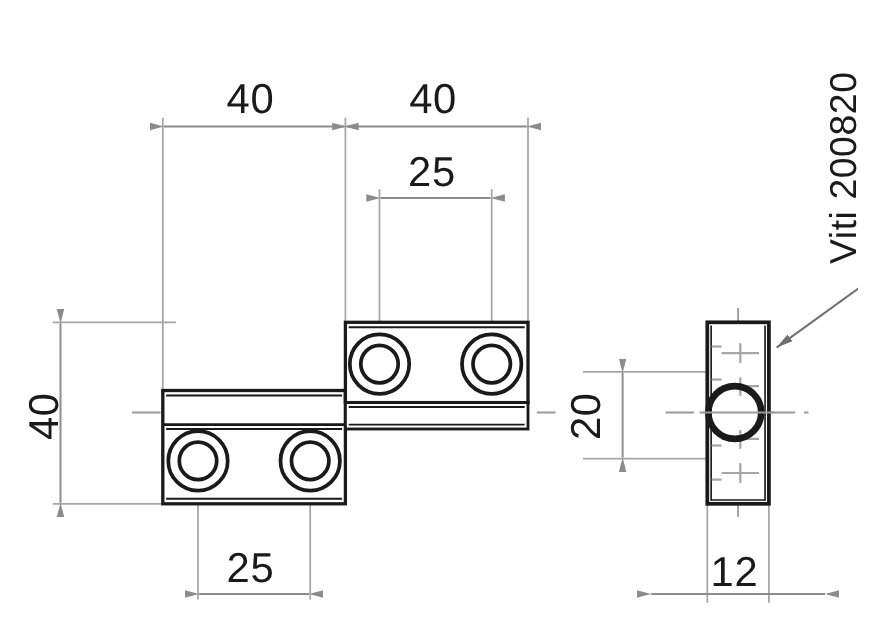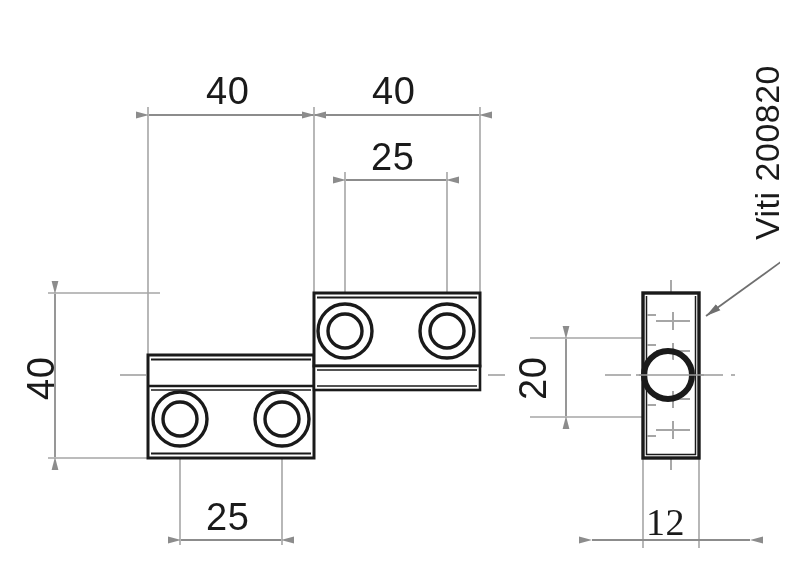--- a/index.html
+++ b/index.html
@@ -198,17 +198,17 @@
   <div class="dimtext" style="left:372px;top:70px;font-size:38px;">40</div>
 
   <div class="dimtext" style="left:371px;top:136px;font-size:38px;">25</div>
 
   <div class="dimtext rot90" style="left:20px;top:400px;font-size:38px;">40</div>
 
   <div class="dimtext" style="left:206px;top:496px;font-size:38px;">25</div>
 
   <div class="dimtext rot90" style="left:512px;top:400px;font-size:38px;">20</div>
 
-  <div class="dimtext" style="left:646px;top:500px;font-size:38px;font-family:Liberation Serif, serif;">12</div>
+  <div class="dimtext" style="left:646px;top:500px;font-size:38px;">12</div>
 
   <div class="dimtext rot90" style="left:748px;top:240px;font-size:34px;">Viti 200820</div>
 
 </div>
 
 </body></html>

